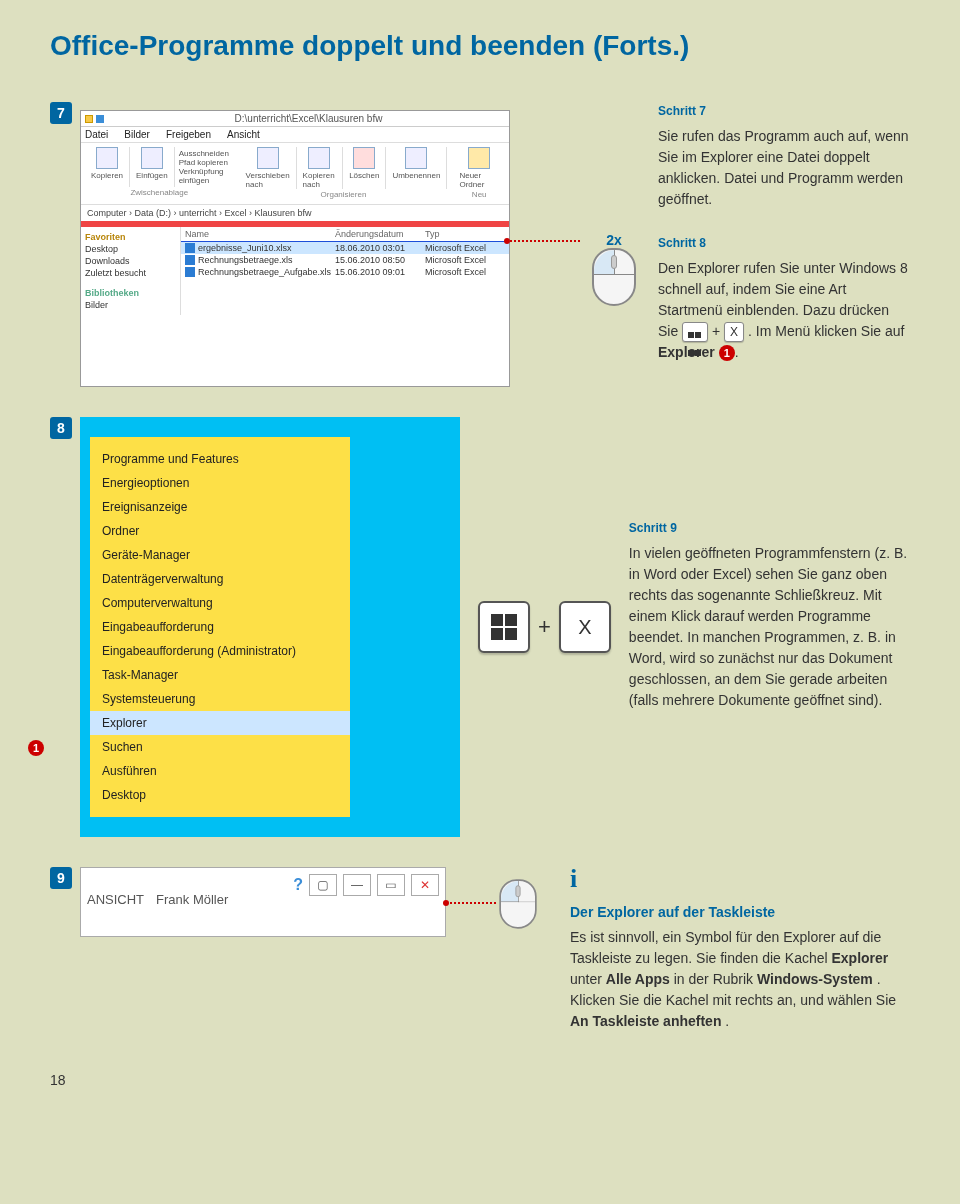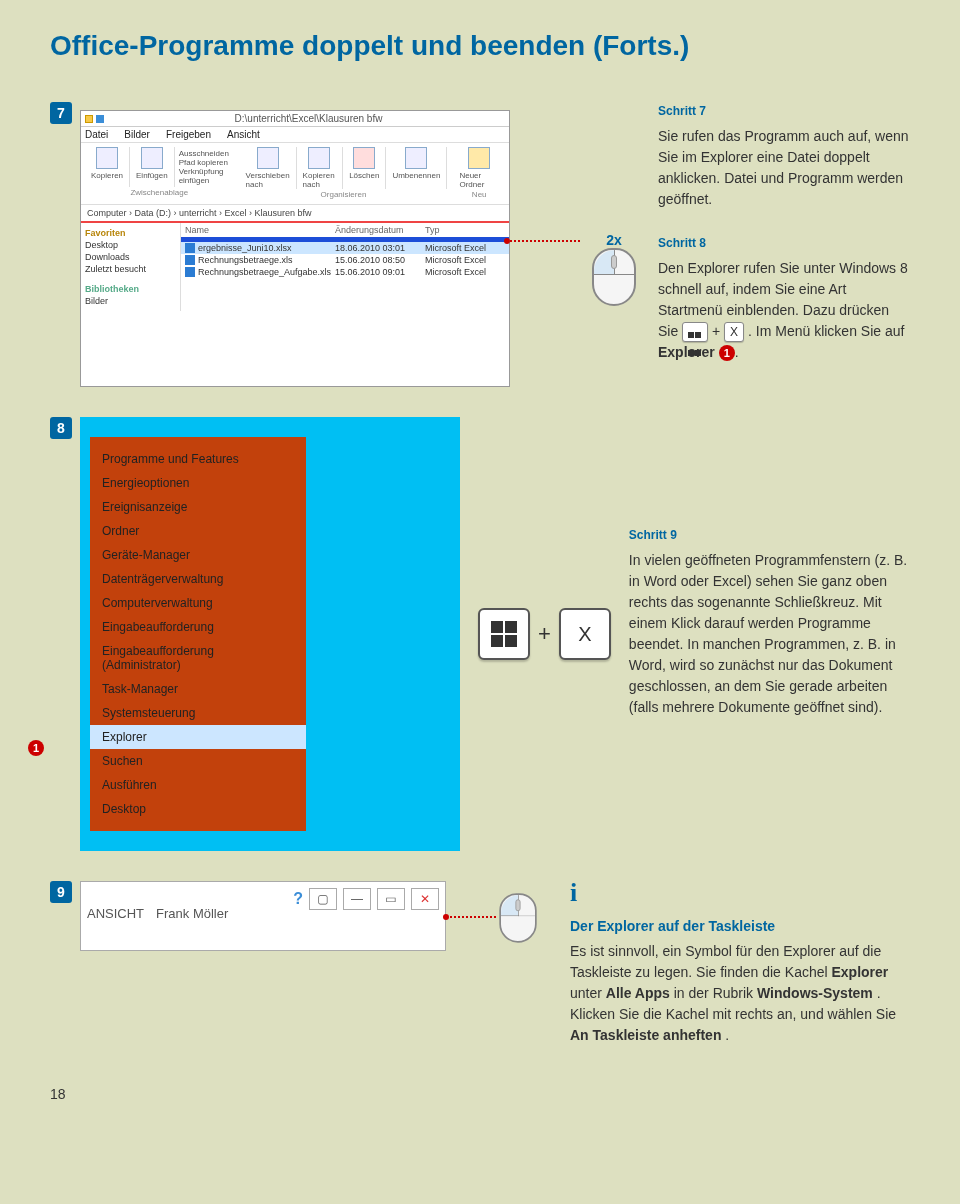--- a/index.html
+++ b/index.html
@@ -53,27 +53,27 @@
   
   .explorer { width: 430px; margin-top: 8px; }
   .explorer-title { background:#fff; border-bottom:1px solid #ccc; padding:2px 4px; font-size:10px; color:#555; display:flex; align-items:center;}
   .explorer-tabs { display:flex; padding:2px 4px; gap:16px; border-bottom:1px solid #ddd;}
   .explorer-tabs span { font-size:10px; color:#222;}
   .ribbon { display:flex; padding:4px; gap:6px; border-bottom:1px solid #ddd; }
   .ribbon-group { border-right:1px solid #ddd; padding:0 6px; display:flex; flex-direction:column; align-items:center; font-size:8px; color:#555;}
   .ribbon-icon { width:22px; height:22px; background:#eef; border:1px solid #8ac; margin-bottom:2px;}
   .ribbon-label { font-size:8px;}
   .ribbon-section-label{font-size:8px;color:#888;text-align:center;padding:1px 0;}
-  .breadcrumb { padding:3px 6px; font-size:9px; color:#444; border-bottom:2px solid #ef4444;}
+  .breadcrumb { padding:3px 6px; font-size:9px; color:#444; border-bottom:6px solid #ef4444;}
   .ex-body { display:flex; }
   .ex-side { width:100px; padding:4px; border-right:1px solid #ddd;}
   .ex-side div { font-size:9px; padding:1px 0; color:#333;}
   .ex-side .fav { color:#b8860b; font-weight:bold; }
   .ex-main { flex:1; }
-  .ex-header { display:flex; padding:2px 4px; border-bottom:5px solid #1d4ed8; font-size:9px; color:#666;}
+  .ex-header { display:flex; padding:2px 4px; border-bottom:1px solid #1d4ed8; font-size:9px; color:#666;}
   .ex-header span:nth-child(1){width:150px;}
   .ex-header span:nth-child(2){width:90px;}
   .ex-row { display:flex; padding:1px 4px; font-size:9px;}
   .ex-row span:nth-child(1){width:150px; display:flex; align-items:center; gap:3px;}
   .ex-row span:nth-child(2){width:90px;}
   .ex-row.selected { background:#cce6ff; }
   .file-icon {width:10px;height:10px;background:#2b7cd3;display:inline-block;}
   .dot-line { width:70px; border-top:2px dotted #c00; margin-top:8px; position:relative;}
   .dot-line::before{content:'';position:absolute;left:-6px;top:-4px;width:6px;height:6px;border-radius:3px;background:#c00;}
   
@@ -85,21 +85,21 @@
   .mouse .wheel{position:absolute;top:5px;left:50%;transform:translateX(-50%);width:6px;height:14px;background:#ccc;border:1px solid #999;border-radius:3px;}
   
   .text-col { flex:1; max-width:340px; color:#333; font-size:14px; line-height:1.5;}
   .step-title { color:#0066a1; font-weight:600; font-size:12px; margin-bottom:6px;}
   .step-body { margin-bottom:24px;}
   .key { display:inline-block; border:1px solid #888; border-radius:3px; background:#fff; padding:0 5px; font-size:12px; min-width:18px; text-align:center; box-shadow:0 1px 1px rgba(0,0,0,0.2);}
   .winlogo { display:inline-block; width:14px; height:14px; vertical-align:middle;}
   .winlogo span{display:inline-block;width:6px;height:6px;background:#333;margin:0 1px 1px 0;}
   
   .menu-shot { background:#00bff3; padding:20px 30px 20px 10px; width:380px;}
-  .menu-inner { background:#c2410c; width:216px; padding:10px 0;}
+  .menu-inner { background:#fde047; width:260px; padding:10px 0;}
   .menu-inner div { font-size:12px; padding:5px 12px; color:#222;}
   .menu-inner div.sel { background:#cce6ff;}
   
   .key-combo { display:flex; align-items:center; gap:8px; margin:0 18px;}
   .big-key { border:2px solid #555; border-radius:6px; background:#fff; width:52px; height:52px; display:flex; align-items:center; justify-content:center; font-size:20px; box-shadow:0 2px 2px rgba(0,0,0,0.2);}
   .big-key .wl{display:grid;grid-template-columns:1fr 1fr;gap:2px;}
   .big-key .wl span{width:12px;height:12px;background:#333;}
   .plus { font-size:22px; color:#333; }
   
   .win-corner { width:390px; height:70px; background:#fff; border:1px solid #aaa; display:flex; align-items:flex-start; justify-content:space-between; padding:6px 6px;}

